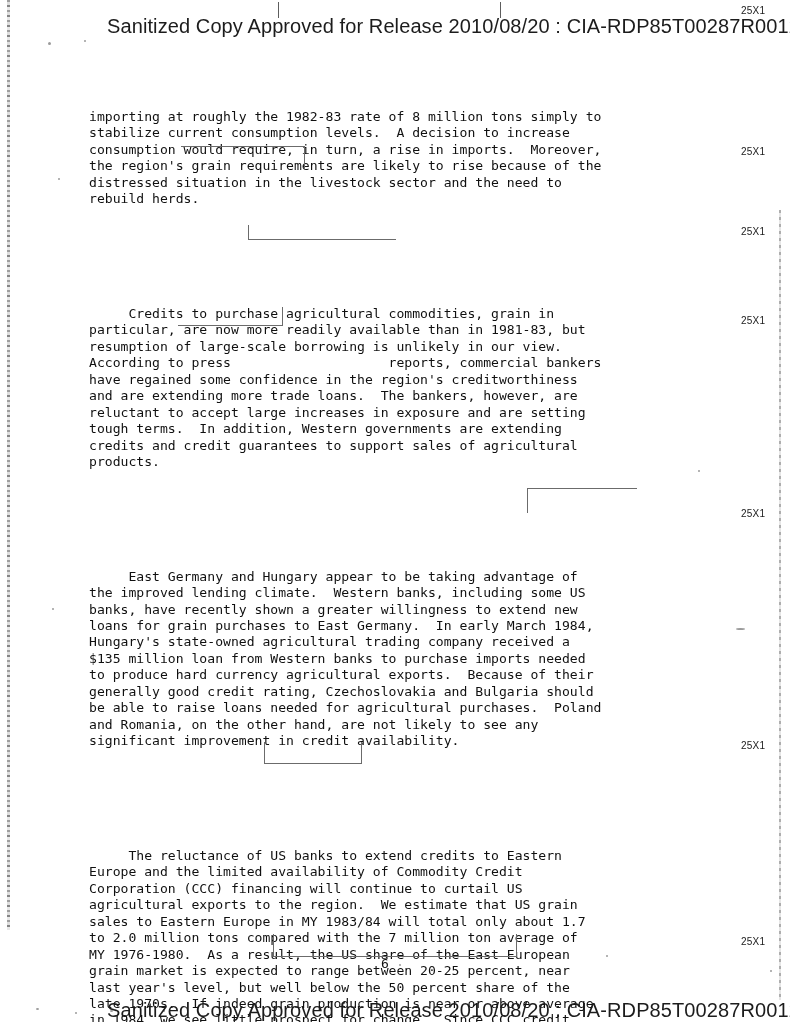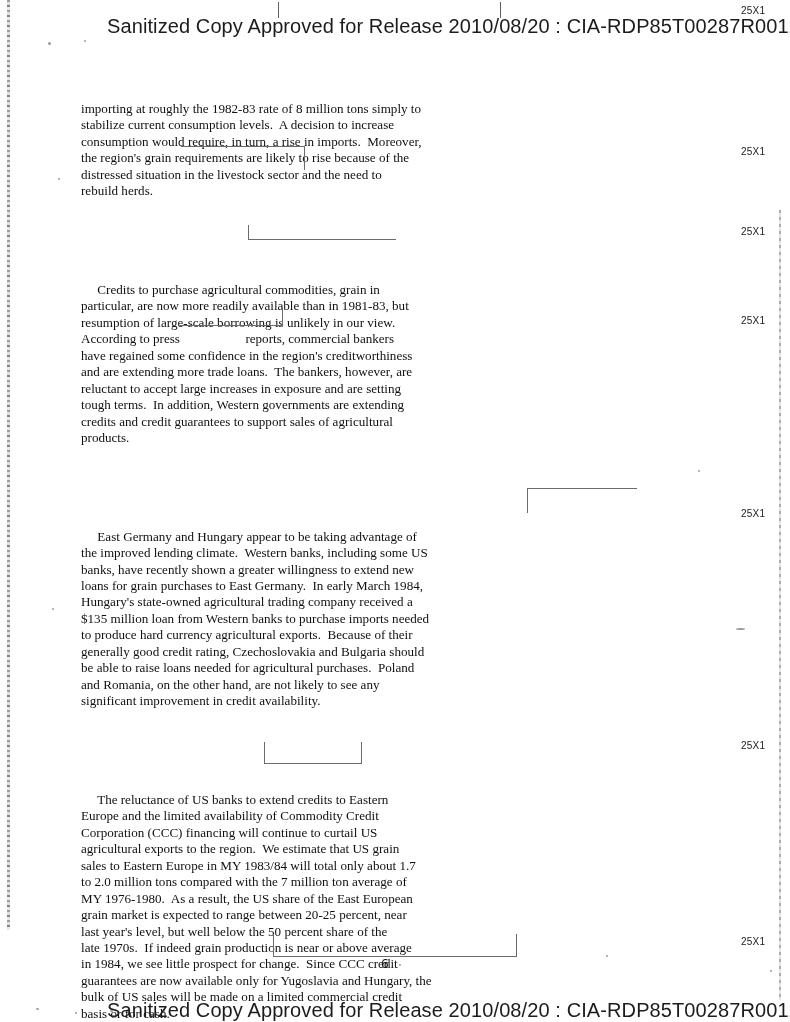--- a/index.html
+++ b/index.html
@@ -85,21 +85,21 @@
     left: 81px;
     top: 68px;
     width: 620px;
     font-family: "DejaVu Sans Mono", "Liberation Mono", monospace;
     font-size: 13.1px;
     line-height: 16.45px;
     color: #101010;
     white-space: pre;
     letter-spacing: 0px;
   }
-  .para { margin: 0; padding: 0; white-space: pre; font-family: Liberation Serif, serif; }
+  .para { margin: 8px; padding: 0; white-space: pre; }
   .para-gap { height: 16.45px; }
 
   
   .redact {
     position: absolute;
   }
   .redact-line {
     position: absolute;
     background: #6b6b6b;
   }

